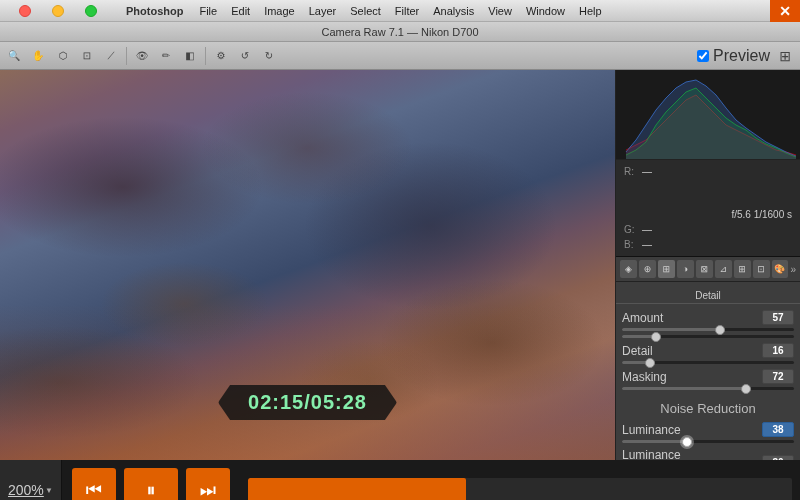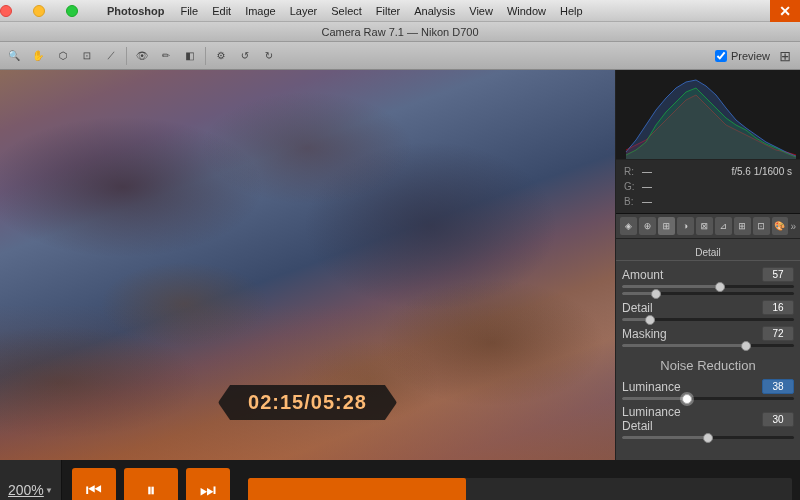--- a/index.html
+++ b/index.html
@@ -4,21 +4,21 @@
   <style>
     * { margin: 0; padding: 0; box-sizing: border-box; }
     body { width: 800px; height: 500px; overflow: hidden; background: #3a3a3a; font-family: 'Lucida Grande', Arial, sans-serif; font-size: 11px; color: #222; }
 
     
     #titlebar {
       width: 800px; height: 22px; background: linear-gradient(to bottom, #e8e8e8, #c8c8c8);
       display: flex; align-items: center; justify-content: space-between;
       border-bottom: 1px solid #aaa; position: relative;
     }
-    #titlebar .traffic-lights { display: flex; align-items: center; gap: 21px; padding-left: 0; }
+    #titlebar .traffic-lights { display: flex; align-items: center; gap: 21px; padding-left: 19px; }
     .tl { width: 12px; height: 12px; border-radius: 50%; display: inline-block; }
     .tl-red { background: #ff5f56; border: 1px solid #e0443e; }
     .tl-yellow { background: #ffbd2e; border: 1px solid #dea123; }
     .tl-green { background: #27c93f; border: 1px solid #1aab29; }
     #titlebar .app-name { font-size: 11px; font-weight: bold; color: #333; padding-left: 8px; }
     #titlebar .menu-bar { display: flex; align-items: center; gap: 2px; flex: 1; padding-left: 10px; }
     .menu-item { padding: 2px 6px; font-size: 11px; color: #222; cursor: pointer; border-radius: 3px; }
     #titlebar .close-x {
       width: 30px; height: 22px; background: #e05000; display: flex; align-items: center; justify-content: center;
       color: white; font-weight: bold; font-size: 14px; cursor: pointer;
@@ -38,21 +38,21 @@
       border-bottom: 1px solid #888;
     }
     .tool-btn {
       width: 22px; height: 22px; background: none; border: none; cursor: pointer;
       display: flex; align-items: center; justify-content: center; border-radius: 2px;
       font-size: 10px; color: #444;
     }
     .tool-sep { width: 1px; height: 18px; background: #999; margin: 0 2px; }
     .preview-area { margin-left: auto; display: flex; align-items: center; gap: 4px; }
     .preview-check { width: 12px; height: 12px; }
-    .preview-label { font-size: 11px; color: #333; }
+    .preview-label { font-size: 16px; color: #333; }
 
     
     #content { display: flex; width: 800px; height: 390px; }
 
     
     #photo-panel {
       flex: 1; background: #1a1a1a; position: relative; overflow: hidden;
       display: flex; align-items: center; justify-content: center;
     }
     #photo-canvas {
@@ -82,21 +82,21 @@
     }
     .orange-glow {
       position: absolute; bottom: 0; left: 0; width: 100%; height: 40%;
       background: linear-gradient(to top, rgba(180,80,20,0.4) 0%, rgba(150,70,30,0.2) 50%, transparent 100%);
     }
 
     
     #timecode-overlay {
       position: absolute; bottom: 40px; left: 50%; transform: translateX(-50%);
       background: rgba(20,20,20,0.85);
-      color: #fdba74; font-size: 20px; font-weight: bold; letter-spacing: 1px;
+      color: #86efac; font-size: 20px; font-weight: bold; letter-spacing: 1px;
       padding: 6px 30px; clip-path: polygon(12px 0%, calc(100% - 12px) 0%, 100% 50%, calc(100% - 12px) 100%, 12px 100%, 0% 50%);
       white-space: nowrap;
     }
 
     
     #right-panel {
       width: 185px; background: #3d3d3d; border-left: 1px solid #222;
       display: flex; flex-direction: column;
     }
 
@@ -135,21 +135,21 @@
       text-align: center; font-size: 10px; color: #ccc; padding: 4px 0 2px 0;
       border-bottom: 1px solid #555; margin-bottom: 4px;
     }
     .param-row {
       display: flex; align-items: center; padding: 2px 6px; gap: 4px;
     }
     .param-label { width: 90px; color: #ccc; font-size: 12px; flex-shrink: 0; }
     .param-value {
       width: 32px; background: #555; border: 1px solid #444; color: #fff;
       font-size: 10px; text-align: center; padding: 1px 2px; border-radius: 2px;
-      margin-left: auto; flex-shrink: 0;
+      margin-left: auto; flex-shrink: 0; font-weight: bold;
     }
     .param-value.highlight { background: #3a6ea8; border-color: #2a5e98; }
     .slider-row { padding: 1px 6px 3px 6px; }
     .slider-track {
       width: 100%; height: 3px; background: #222; border-radius: 2px; position: relative;
     }
     .slider-fill { height: 100%; background: #666; border-radius: 2px; }
     .slider-thumb {
       width: 10px; height: 10px; background: #ccc; border-radius: 50%;
       position: absolute; top: -3.5px; transform: translateX(-50%);
@@ -273,21 +273,21 @@
           <polygon fill="rgba(0,255,0,0.2)" points="10,85 20,80 30,72 40,55 50,42 60,32 70,22 80,18 90,28 100,38 110,48 120,55 130,60 140,68 150,74 160,78 170,83 180,87 180,90 10,90"></polygon>
           <polygon fill="rgba(68,136,255,0.3)" points="10,82 20,70 30,55 40,40 50,28 60,18 70,12 80,10 90,16 100,25 110,38 120,50 130,58 140,65 150,72 160,77 170,82 180,86 180,90 10,90"></polygon>
         </g>
       </svg>
     </div>
 
     <div id="cam-info">
       <div class="cam-info-row">
         <span class="cam-info-label">R:</span>
         <span class="cam-info-val">—</span>
-        <span class="cam-info-val" style="margin-left:auto;">
+        <span class="cam-info-val" style="margin-left:auto;margin-top:43px;">
           <span>f/5.6</span>&nbsp;<span>1/1600 s</span>
         </span>
       </div>
       <div class="cam-info-row">
         <span class="cam-info-label">G:</span>
         <span class="cam-info-val">—</span>
       </div>
       <div class="cam-info-row">
         <span class="cam-info-label">B:</span>
         <span class="cam-info-val">—</span>

